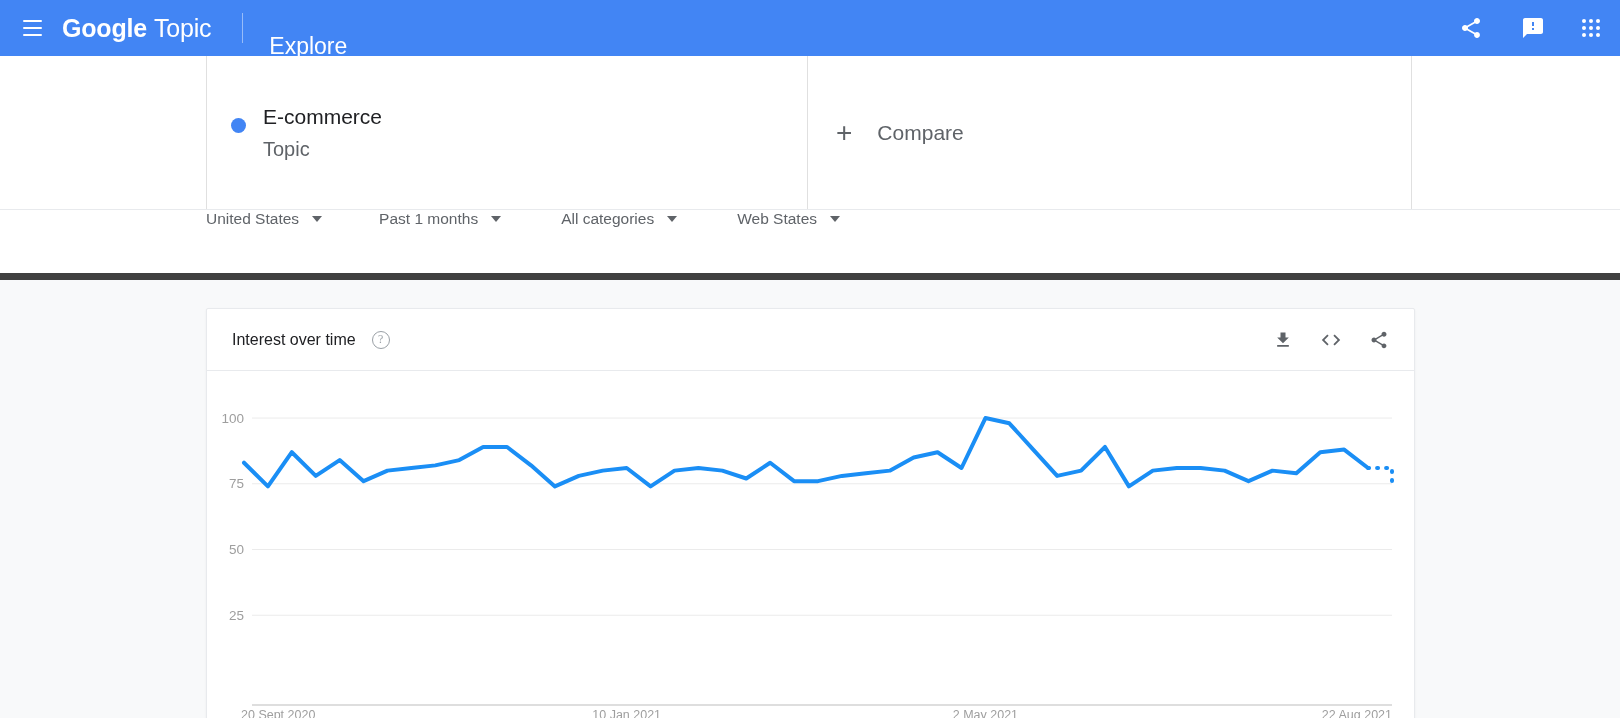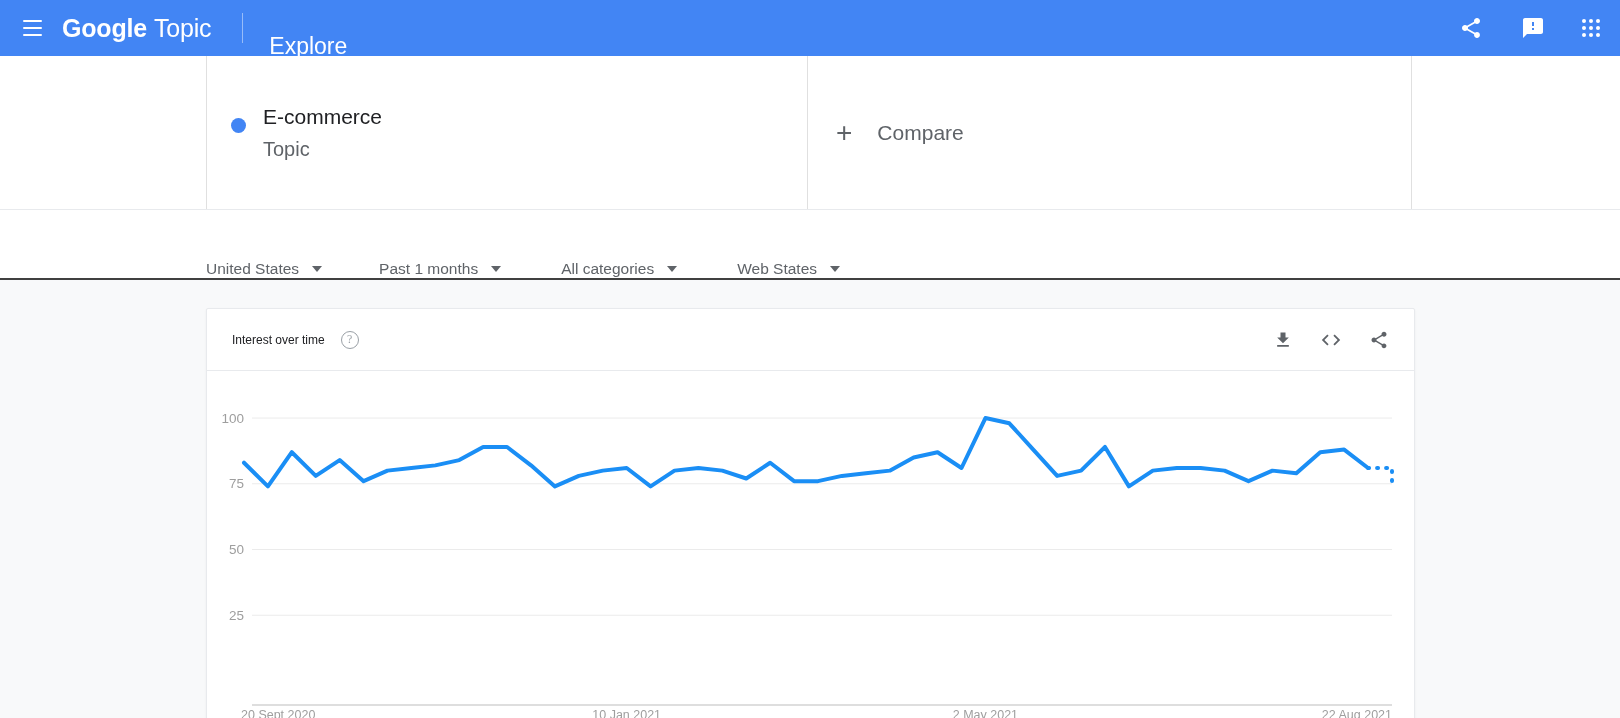--- a/index.html
+++ b/index.html
@@ -98,23 +98,23 @@
   .plus-icon {
     font-size:28px; color:#5f6368; font-weight:300;
     line-height:1; margin-right:25px;
   }
   .compare-label { font-size:21px; color:#5f6368; font-weight:400; }
 
   
   .filter-bar {
     height:70px;
     background:#fff;
-    border-bottom:2px solid #404040;
+    border-bottom:7px solid #404040;
     display:flex;
-    align-items:flex-end;
+    align-items:flex-start;
     padding-left:206px;
   }
   .filter {
     display:flex; align-items:center;
     cursor:pointer;
     margin-right:60px;
   }
   .filter:first-child { margin-right:57px; }
   .filter-label { font-size:15.5px; color:#5f6368; white-space:nowrap; }
   .caret {
@@ -139,21 +139,21 @@
     border-radius:2px;
     box-shadow:0 1px 2px rgba(60,64,67,0.08);
     height:426px;
   }
   .card-head {
     height:62px;
     display:flex; align-items:center;
     border-bottom:1px solid #e8eaed;
     padding:0 24px 0 25px;
   }
-  .card-title { font-size:12px; color:#202124; font-weight:400; }
+  .card-title { font-size:16px; color:#202124; font-weight:400; }
   .help-icon {
     width:18px; height:18px; border-radius:50%;
     border:1px solid #9aa0a6;
     color:#9aa0a6; font-size:12px;
     display:flex; align-items:center; justify-content:center;
     margin-left:16px; cursor:pointer;
     font-family:"Liberation Serif", serif;
   }
   .card-head-spacer { flex:1; }
   .card-actions { display:flex; align-items:center; gap:26px; }

